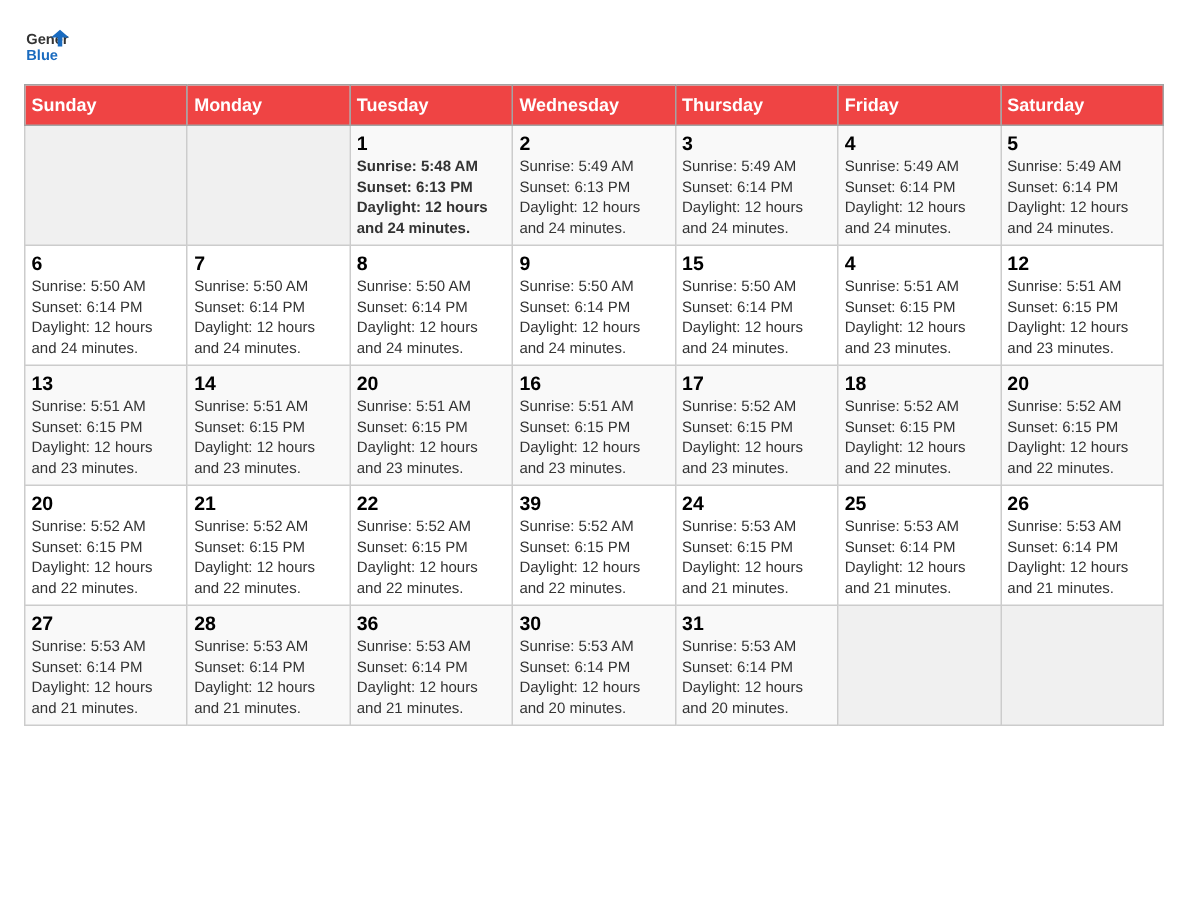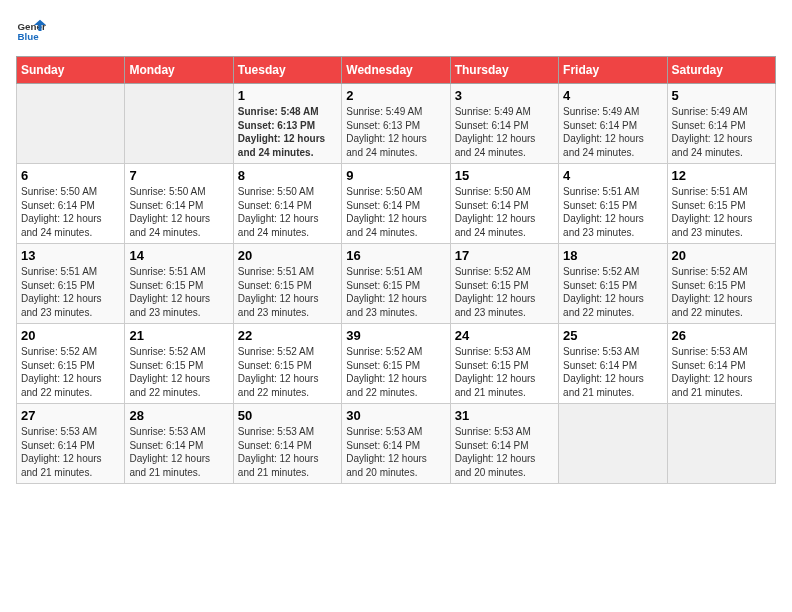--- a/index.html
+++ b/index.html
@@ -274,21 +274,21 @@
 Sunset: 6:14 PM
 Daylight: 12 hours and 21 minutes.</div>
         </td>
         <td>
           <div class="day-num">28</div>
           <div class="day-info" style="white-space: pre-line;">Sunrise: 5:53 AM
 Sunset: 6:14 PM
 Daylight: 12 hours and 21 minutes.</div>
         </td>
         <td>
-          <div class="day-num">50</div>
+          <div class="day-num">36</div>
           <div class="day-info" style="white-space: pre-line;">Sunrise: 5:53 AM
 Sunset: 6:14 PM
 Daylight: 12 hours and 21 minutes.</div>
         </td>
         <td>
           <div class="day-num">30</div>
           <div class="day-info" style="white-space: pre-line;">Sunrise: 5:53 AM
 Sunset: 6:14 PM
 Daylight: 12 hours and 20 minutes.</div>
         </td>

